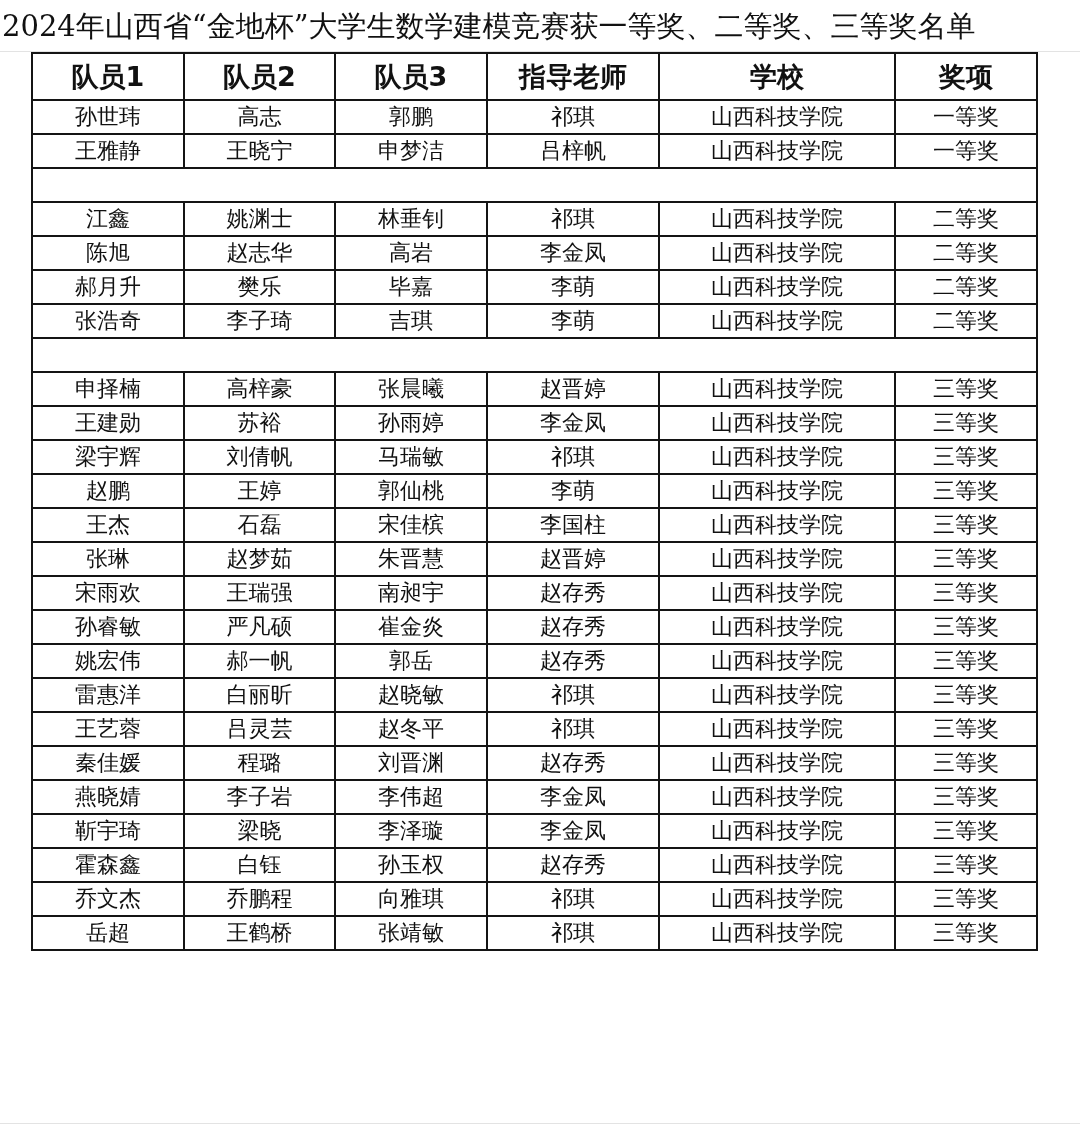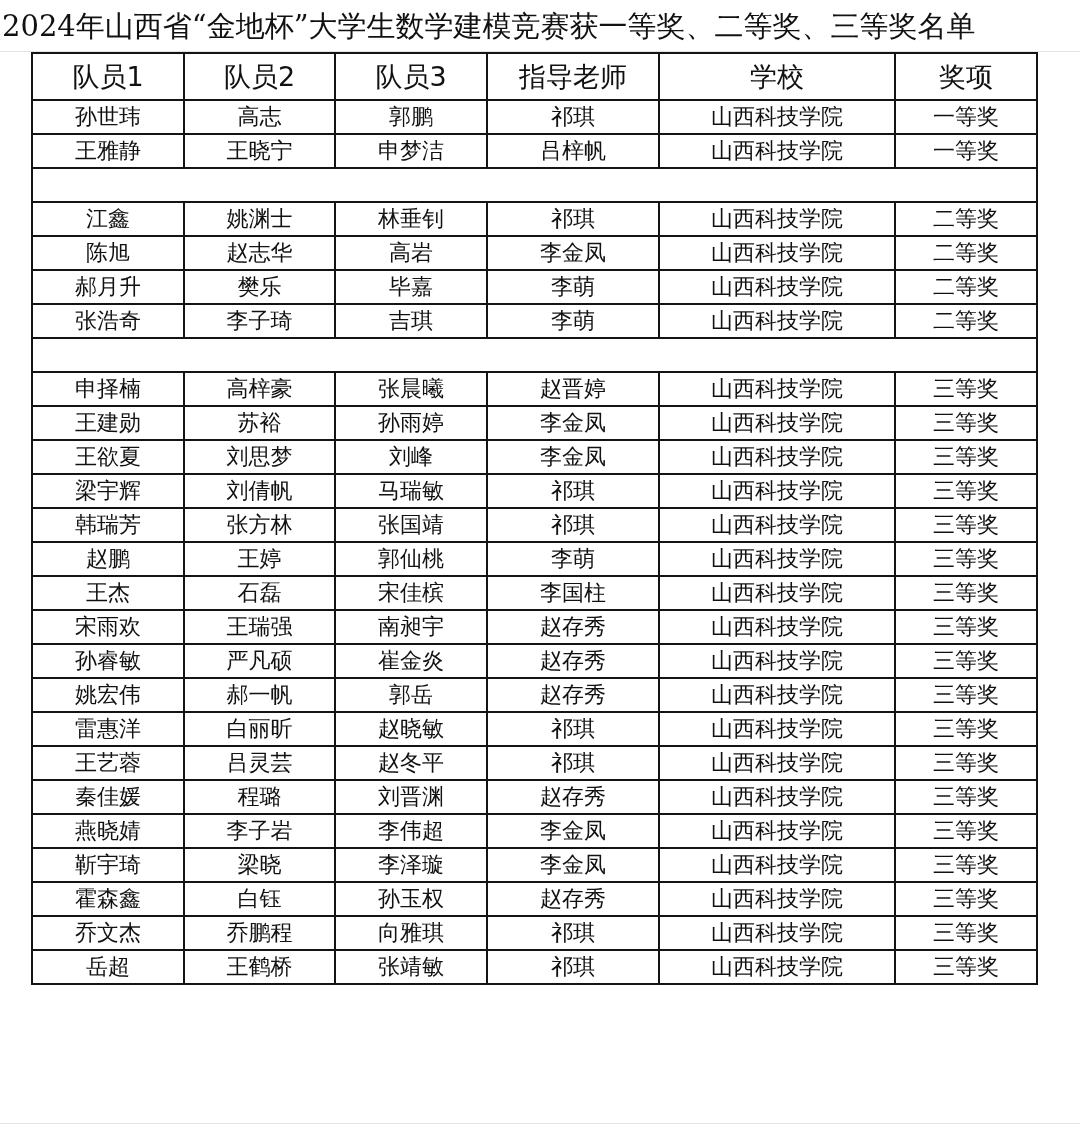--- a/index.html
+++ b/index.html
@@ -47,21 +47,21 @@
   table.awards th, table.awards td {
     border: 2px solid #141414;
     text-align: center;
     padding: 0;
     white-space: nowrap;
     overflow: hidden;
   }
   table.awards th {
     height: 45px;
     font-size: 27px;
-    font-weight: normal;
+    font-weight: bold;
     font-family: "DejaVu Sans", "Liberation Sans", sans-serif;
   }
   table.awards td {
     height: 32px;
     font-size: 22px;
     line-height: 32px;
   }
   table.awards tr.spacer td {
     height: 32px;
   }
@@ -163,39 +163,23 @@
       </tr>
       <tr>
         <td>王建勋</td>
         <td>苏裕</td>
         <td>孙雨婷</td>
         <td>李金凤</td>
         <td>山西科技学院</td>
         <td>三等奖</td>
       </tr>
       <tr>
-        <td>王欲夏</td>
-        <td>刘思梦</td>
-        <td>刘峰</td>
-        <td>李金凤</td>
-        <td>山西科技学院</td>
-        <td>三等奖</td>
-      </tr>
-      <tr>
         <td>梁宇辉</td>
         <td>刘倩帆</td>
         <td>马瑞敏</td>
-        <td>祁琪</td>
-        <td>山西科技学院</td>
-        <td>三等奖</td>
-      </tr>
-      <tr>
-        <td>韩瑞芳</td>
-        <td>张方林</td>
-        <td>张国靖</td>
         <td>祁琪</td>
         <td>山西科技学院</td>
         <td>三等奖</td>
       </tr>
       <tr>
         <td>赵鹏</td>
         <td>王婷</td>
         <td>郭仙桃</td>
         <td>李萌</td>
         <td>山西科技学院</td>
@@ -203,20 +187,28 @@
       </tr>
       <tr>
         <td>王杰</td>
         <td>石磊</td>
         <td>宋佳槟</td>
         <td>李国柱</td>
         <td>山西科技学院</td>
         <td>三等奖</td>
       </tr>
       <tr>
+        <td>张琳</td>
+        <td>赵梦茹</td>
+        <td>朱晋慧</td>
+        <td>赵晋婷</td>
+        <td>山西科技学院</td>
+        <td>三等奖</td>
+      </tr>
+      <tr>
         <td>宋雨欢</td>
         <td>王瑞强</td>
         <td>南昶宇</td>
         <td>赵存秀</td>
         <td>山西科技学院</td>
         <td>三等奖</td>
       </tr>
       <tr>
         <td>孙睿敏</td>
         <td>严凡硕</td>

